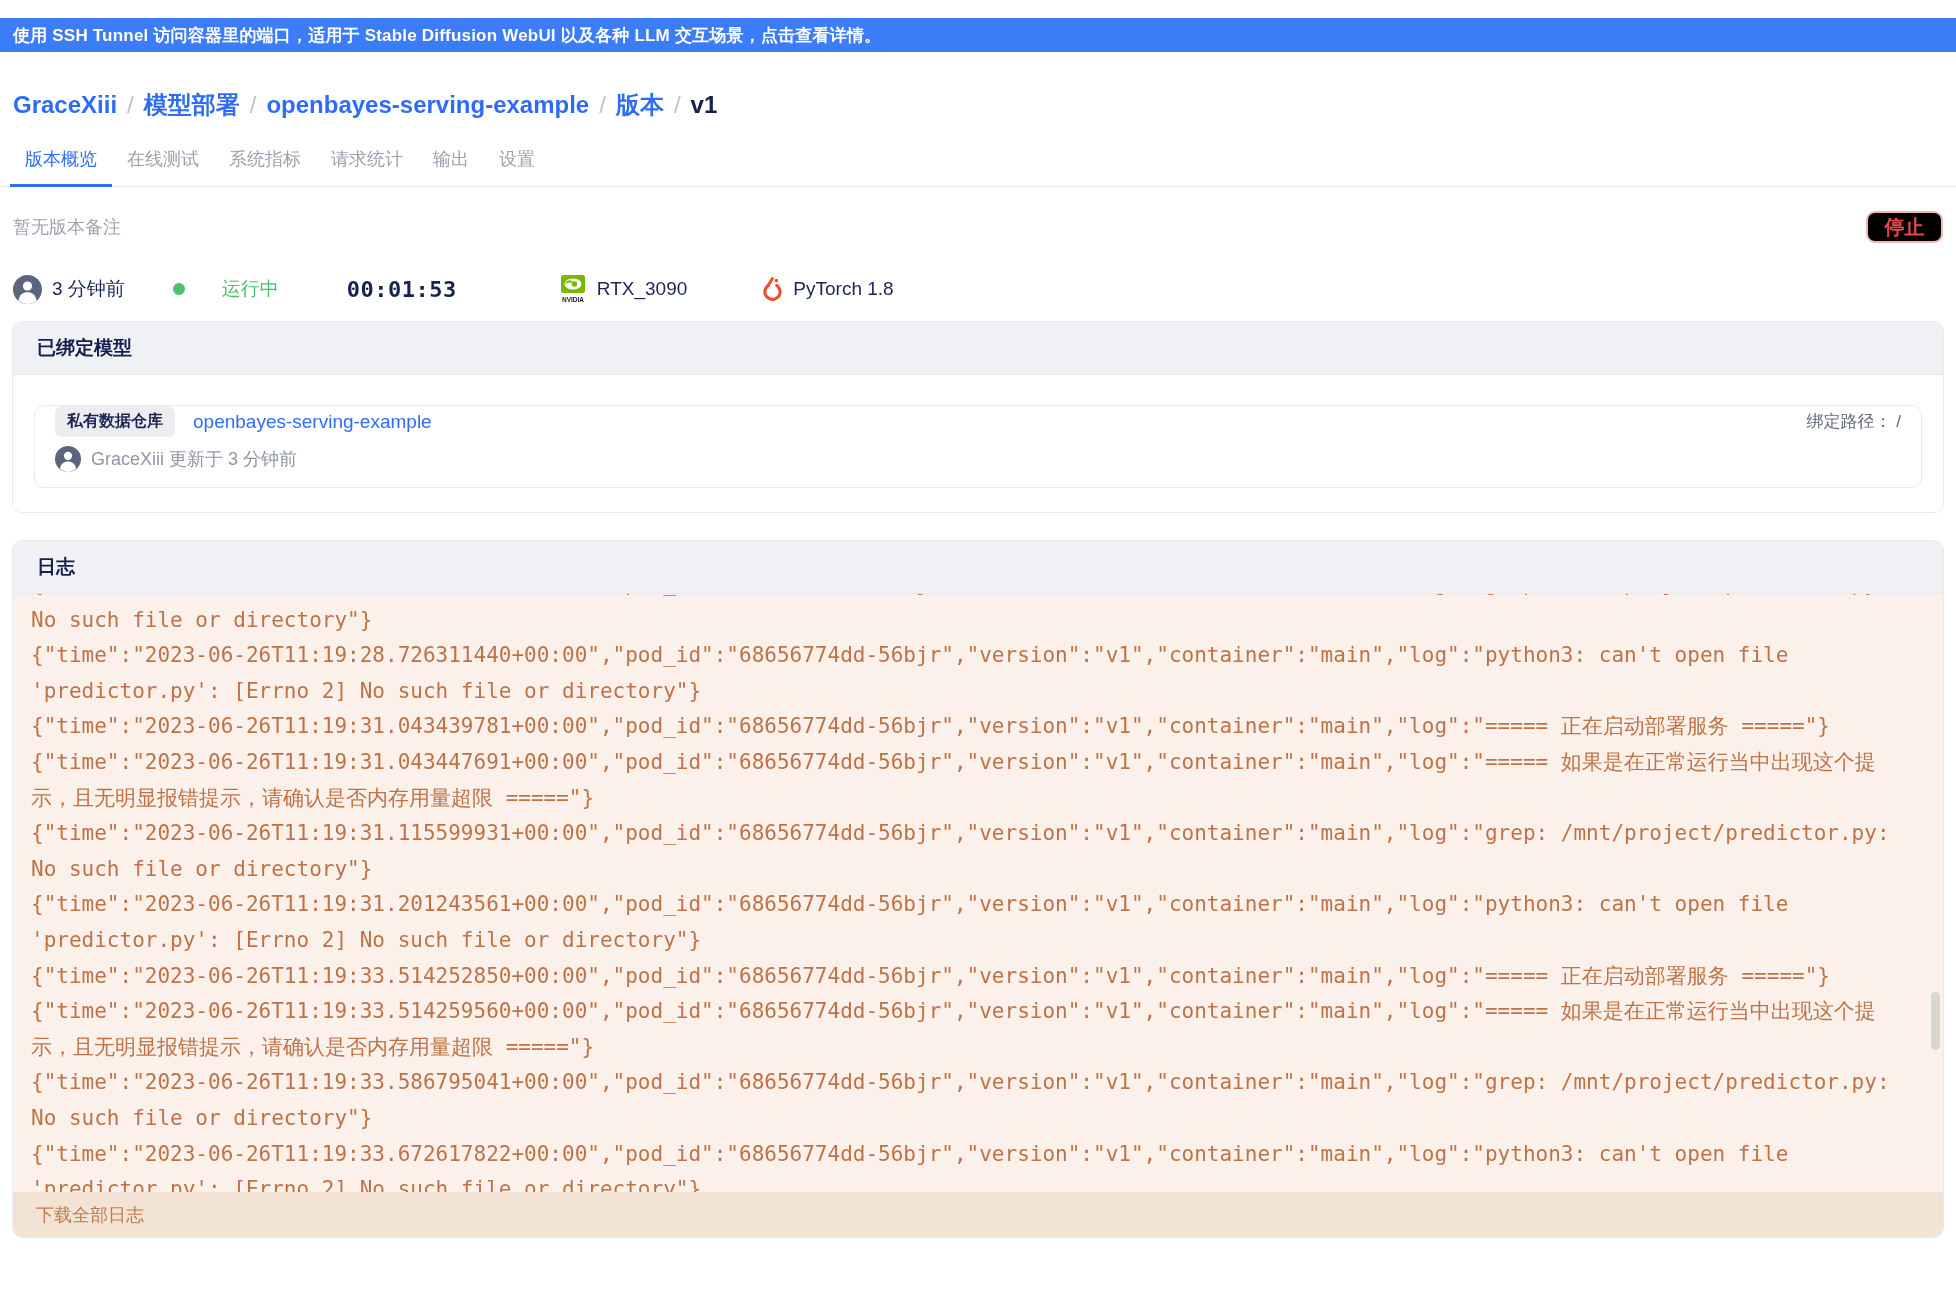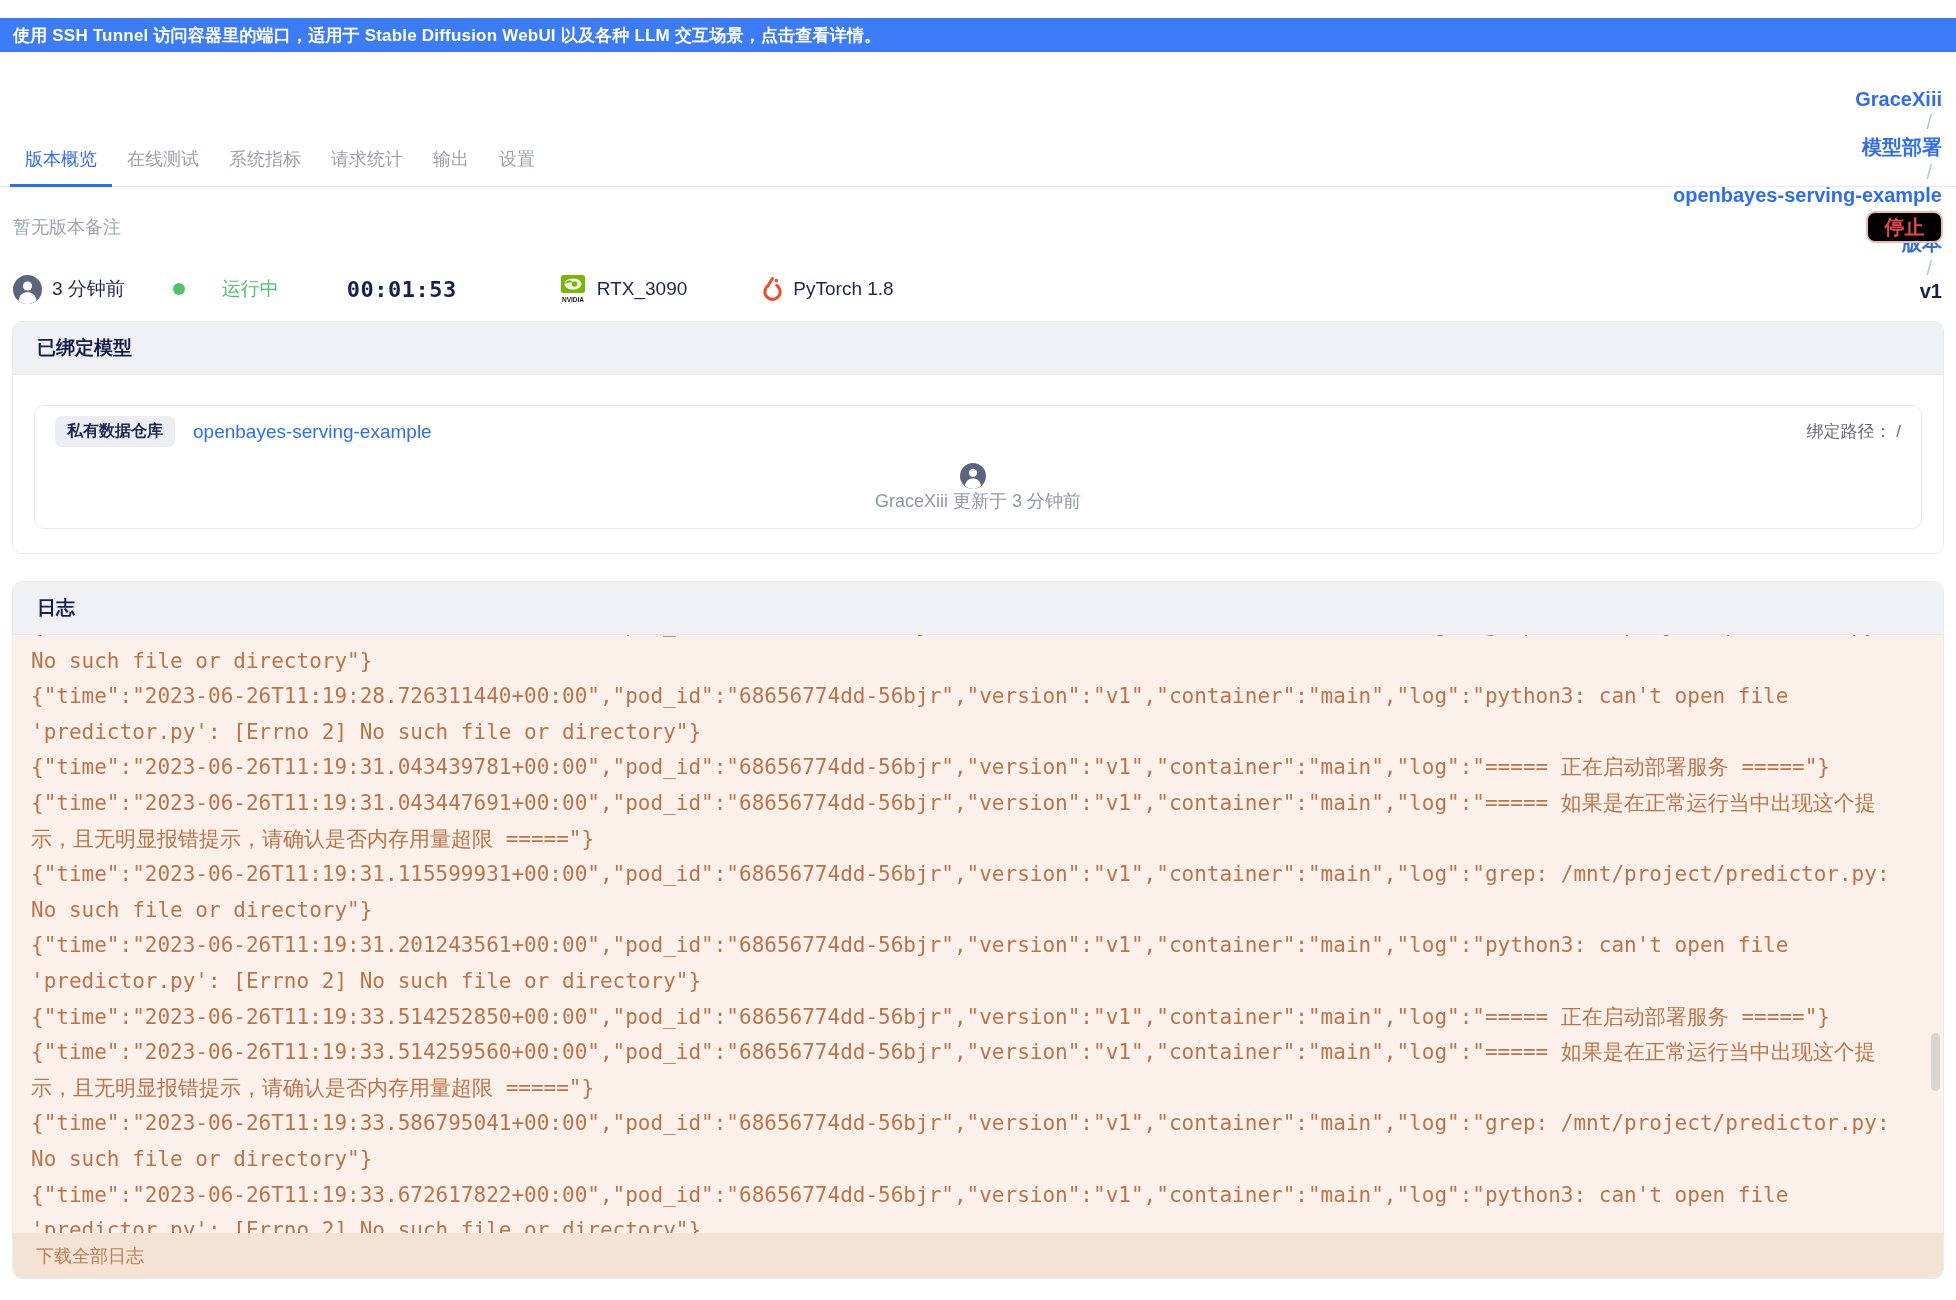--- a/index.html
+++ b/index.html
@@ -5,21 +5,21 @@
   * { margin:0; padding:0; box-sizing:border-box; }
   html,body { background:#fff; }
   body { width:1956px; height:1300px; font-family:"Liberation Sans", sans-serif; overflow:hidden; }
   #app { position:relative; width:1956px; height:1300px; background:#fff; }
 
   
   .banner { margin-top:18px; height:34px; background:#3d7cf7; color:#ffffff;
     display:flex; align-items:center; padding:0 13px; font-size:17px; font-weight:bold; letter-spacing:.2px; }
 
   
-  .breadcrumb { margin:36px 14px 0 13px; font-size:20px; font-weight:bold; color:#16214d; height:33px; display:flex; align-items:flex-end;flex-direction:column; }
+  .breadcrumb { margin:36px 14px 0 13px; font-size:24px; font-weight:bold; color:#16214d; height:33px; display:flex; align-items:center; }
   .breadcrumb a { color:#2e6cf5; text-decoration:none; cursor:pointer; }
   .crumb-sep { color:#bcc4d3; font-weight:normal; margin:0 10px; }
 
   
   .tabs { margin-top:26px; padding-left:10px; border-bottom:1px solid #e9eaee; display:flex; }
   .tab { padding:0 15px 13px; font-size:18px; color:#9aa1ae; border-bottom:3px solid transparent; margin-bottom:-1px; cursor:pointer; }
   .tab.active { color:#2e6cf5; border-bottom-color:#2e6cf5; }
 
   
   .note-row { margin:19px 13px 0 13px; display:flex; justify-content:space-between; align-items:center; height:42px; }
@@ -39,26 +39,26 @@
   .nvidia-icon { width:26px; height:28px; margin-right:11px; }
   .pytorch-group { margin-left:46px; }
   .pytorch-icon { width:25px; height:26px; margin-right:8px; }
   .hw-label { color:#1b2554; }
 
   
   .card { margin:16px 12px 0 12px; border:1px solid #e9eaee; border-radius:10px; overflow:hidden; background:#fff; }
   .card-header { height:53px; background:#f0f1f4; border-bottom:1px solid #e7e8ec; display:flex; align-items:center;
     padding:0 24px; font-size:19px; font-weight:bold; color:#141f4e; }
   .model-body { padding:30px 21px 24px 21px; background:#fff; }
-  .inner-card { border:1px solid #e9ebef; border-radius:10px; padding:10px 20px 15px 20px; }
+  .inner-card { border:1px solid #e9ebef; border-radius:10px; padding:0 20px 15px 20px; }
   .inner-top { display:flex; align-items:center; }
   .repo-badge { background:#ecedf1; border-radius:7px; padding:5px 12px; font-size:16px; font-weight:bold; color:#1c2752; }
   .repo-link { margin-left:18px; color:#2e6cf5; font-size:19px; text-decoration:none; cursor:pointer; }
   .bind-path { margin-left:auto; color:#646b7c; font-size:17px; }
-  .inner-bottom { margin-top:16px; display:flex; align-items:center; color:#8f96a6; font-size:18px;flex-direction:column; }
+  .inner-bottom { margin-top:9px; display:flex; align-items:center; color:#8f96a6; font-size:18px; }
   .avatar-sm { width:26px; height:26px; margin-right:10px; }
 
   
   .log-card { margin-top:27px; }
   .log-body { height:598px; background:#fbf1ea; overflow:hidden; position:relative; }
   .log-lines { margin-top:-27px; padding-left:18px; font-family:"DejaVu Sans Mono", monospace;
     font-size:21px; line-height:35.6px; color:#bd7347; }
   .log-row { white-space:pre; height:35.6px; }
   .scroll-thumb { position:absolute; right:3px; top:398px; width:9px; height:58px; background:#d9d5d0; border-radius:5px; cursor:pointer; }
   .log-footer { height:45px; background:#f3e3d4; display:flex; align-items:center; padding:0 23px; }

